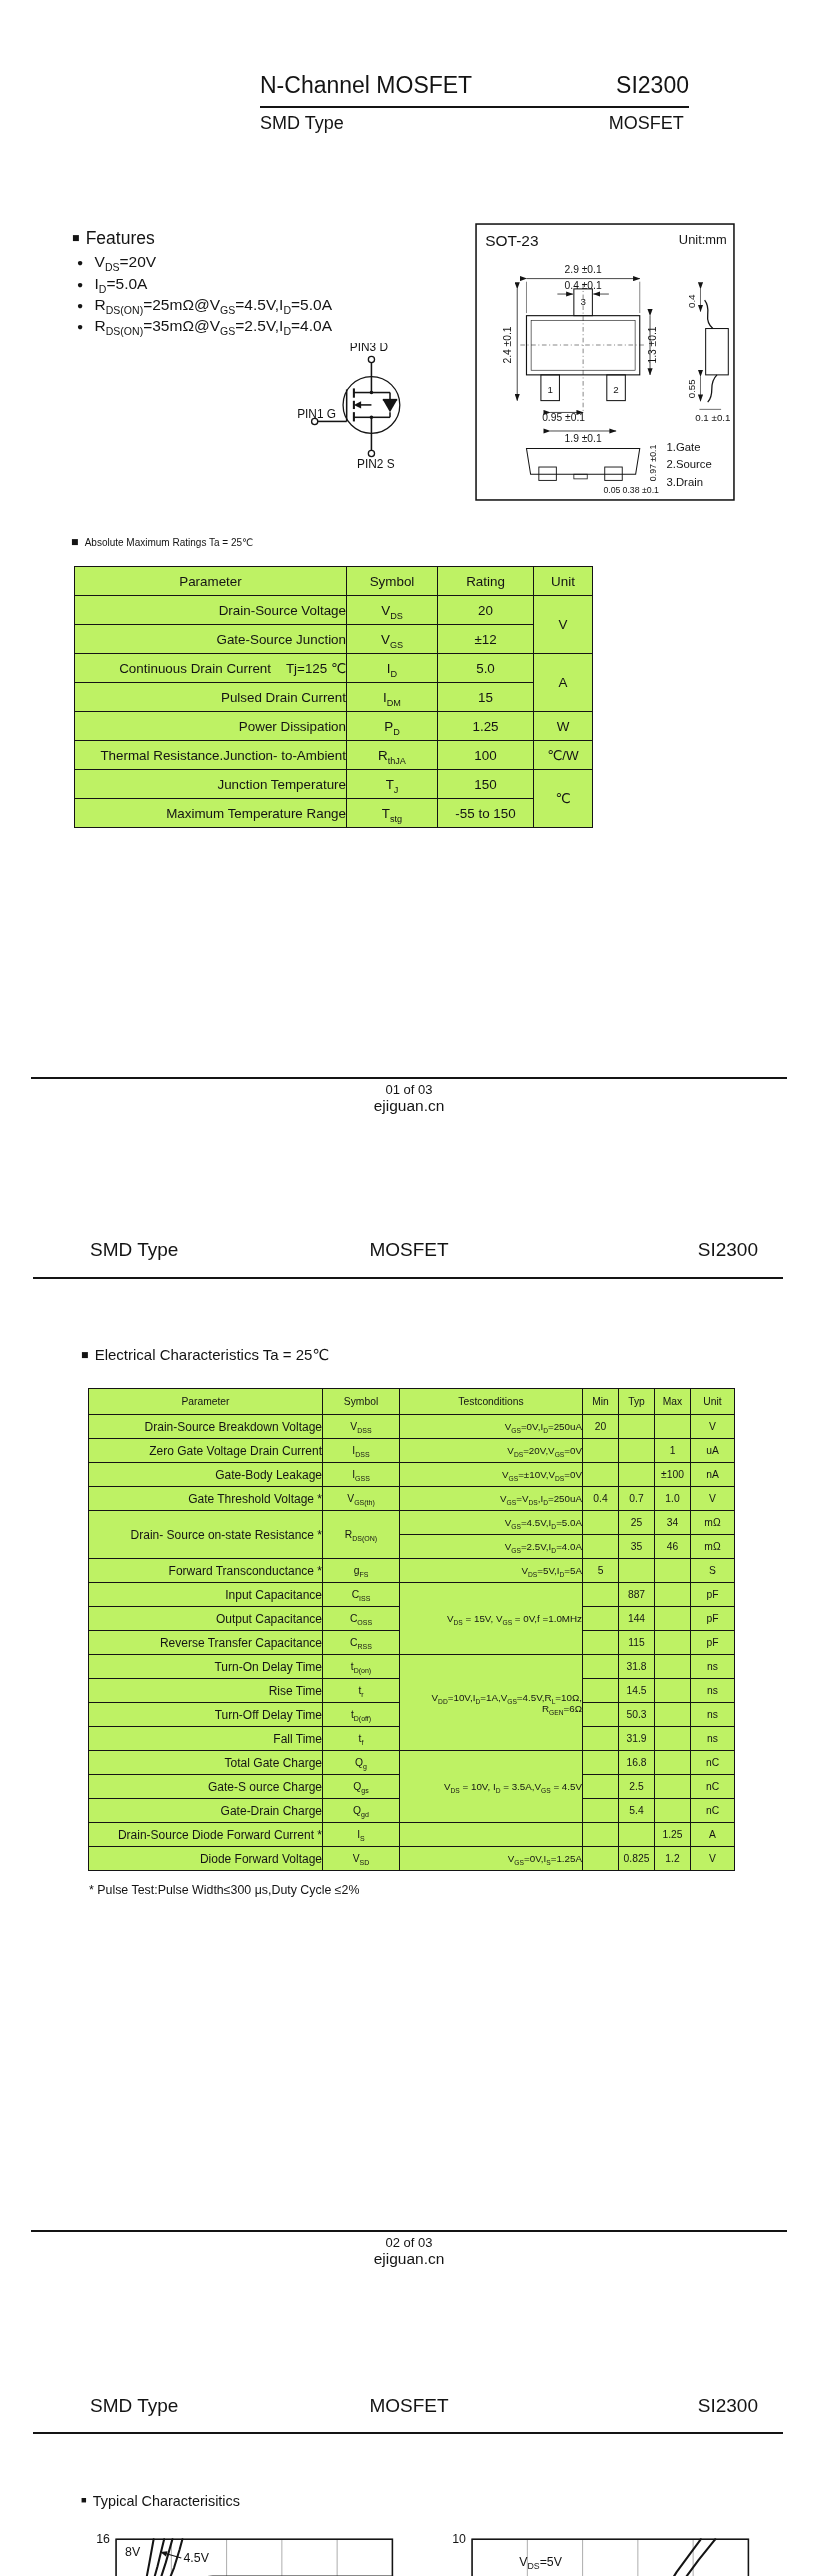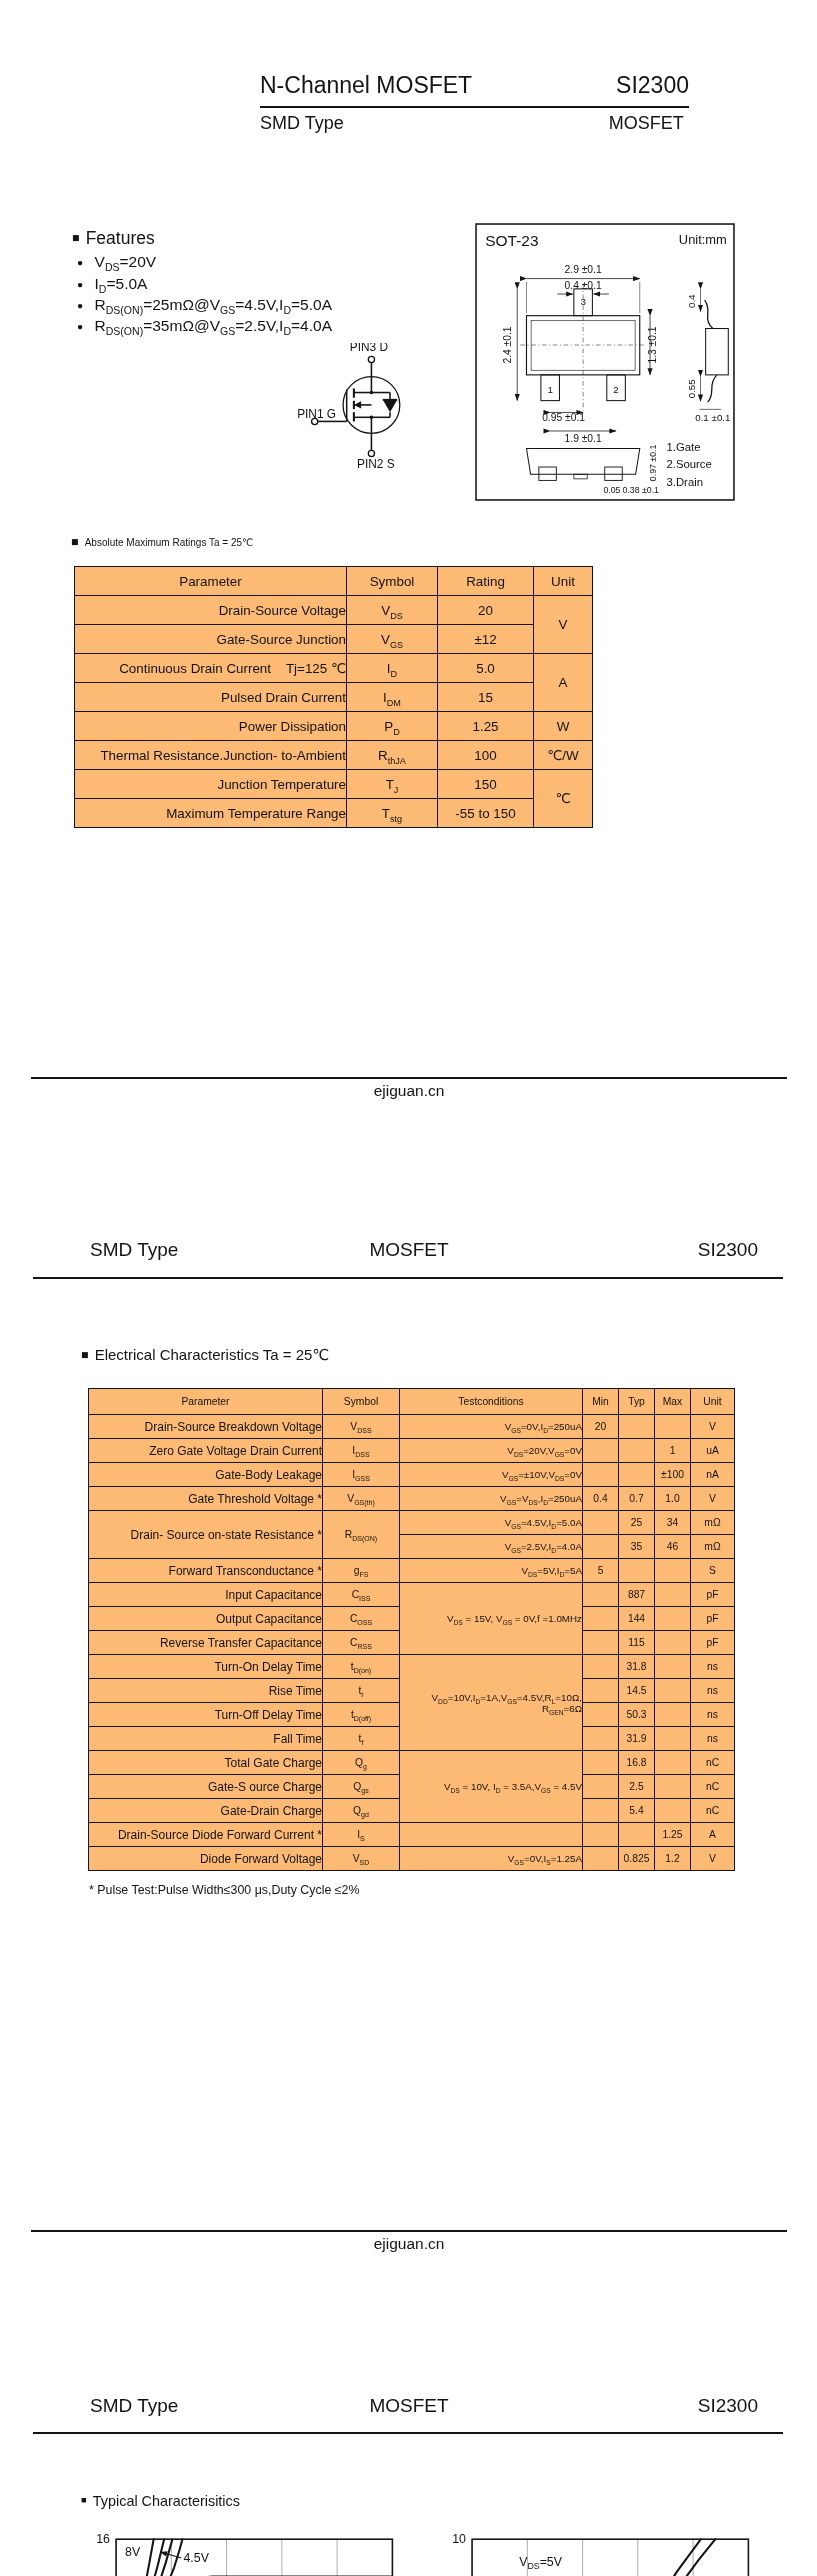--- a/index.html
+++ b/index.html
@@ -1,21 +1,21 @@
 <!DOCTYPE html>
 <html style="font-size:8.2px"><head>
 <meta charset="utf-8">
 <style>
   html,body{margin:0;padding:0;background:#e8e8e8}
   #doc{position:relative;width:818px;height:3470px;background:#ffffff;
        font-family:"Liberation Sans","DejaVu Sans",sans-serif;color:#141414;overflow:hidden}
   .abs{position:absolute}
   .hline{position:absolute;background:#141414}
   
-  .t{position:absolute;border-collapse:collapse;table-layout:fixed;background:#fdba74}
+  .t{position:absolute;border-collapse:collapse;table-layout:fixed;background:#bef264}
   .t td,.t th{border:1.5px solid #141414;font-weight:normal;overflow:hidden;padding:0}
   .abs-t{left:74px;top:566px;width:518px;font-size:13.4px}
   .abs-t tr{height:29px}
   .el-t{left:88px;top:1388px;width:647px;font-size:10.3px}
   .el-t tr{height:24px}
   .el-t td.pl{font-size:12px}
   .el-t td.cond{font-size:9.8px;word-break:break-word;white-space:pre-line}
   .pl{text-align:right;padding:0 6.2px}
   .c{text-align:center}
   sub{font-size:68%;line-height:0}
@@ -227,20 +227,21 @@
     <tr>
       <td class="pl">Maximum Temperature Range</td>
       <td class="c">T<sub>stg</sub></td>
       <td class="c">-55 to 150</td>
     </tr>
   </tbody>
     </table>
 
   <div class="hline" style="left:31px;top:1077px;width:756px;height:1.5px"></div>
   <div class="foot" style="top:1082px">
+    <div class="pg">01 of 03</div>
     <div class="site">ejiguan.cn</div>
   </div>
 
   <div class="ph" style="top:1239px">
     <span class="l">SMD Type</span>
     <span class="m">MOSFET</span>
     <span class="r">SI2300</span>
   </div>
   <div class="hline" style="left:33px;top:1277px;width:750px;height:2.1px"></div>
 
@@ -432,20 +433,21 @@
       <td class="c">1.2</td>
       <td class="c">V</td>
     </tr>
   </tbody>
     </table>
 
   <div class="abs" style="left:89px;top:1883px;font-size:12.4px">* Pulse Test:Pulse Width≤300 μs,Duty Cycle ≤2%</div>
 
   <div class="hline" style="left:31px;top:2230px;width:756px;height:1.5px"></div>
   <div class="foot" style="top:2235px">
+    <div class="pg">02 of 03</div>
     <div class="site">ejiguan.cn</div>
   </div>
 
   <div class="ph" style="top:2395px">
     <span class="l">SMD Type</span>
     <span class="m">MOSFET</span>
     <span class="r">SI2300</span>
   </div>
   <div class="hline" style="left:33px;top:2432px;width:750px;height:2.1px"></div>
 

